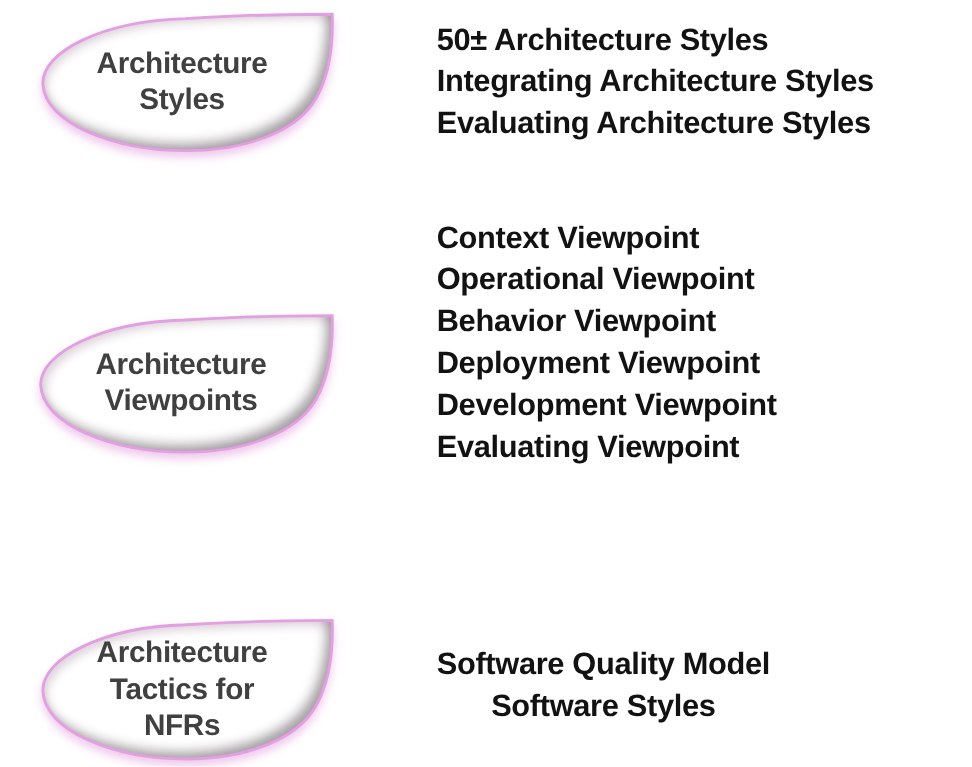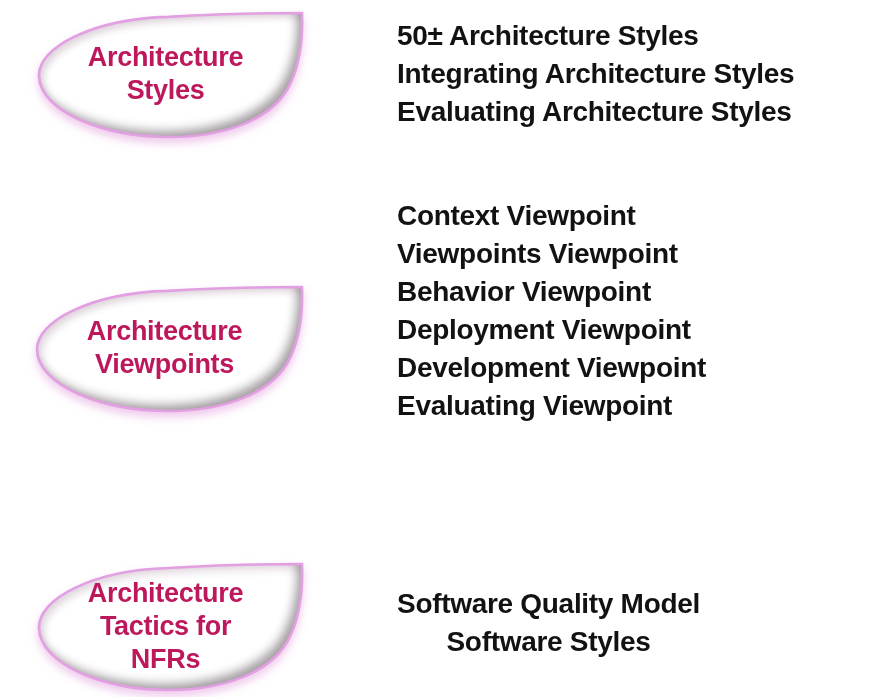--- a/index.html
+++ b/index.html
@@ -14,21 +14,21 @@
   .bubble{position:absolute;}
   .bubble svg.shape{
     position:absolute;left:0;top:0;width:100%;height:100%;
     overflow:visible;
     filter:drop-shadow(0px 5px 4px rgba(225,156,220,0.55));
   }
   .bubble-label{
     position:absolute;inset:0;
     display:flex;flex-direction:column;align-items:center;justify-content:center;
     font-weight:700;font-size:27px;line-height:33px;
-    color:#be185d;text-align:center;letter-spacing:-0.3px;
+    color:#404040;text-align:center;letter-spacing:-0.3px;
     padding-right:6px;
   }
   .bubble-label span{display:block;}
 
   
   .topic-list{
     position:absolute;
     font-weight:700;font-size:28px;line-height:38px;
     color:#121212;white-space:nowrap;letter-spacing:-0.3px;
   }
@@ -99,21 +99,21 @@
       <path d="M 140 7 C 186 4 234 3 274 3 C 275 31 272 58 259 81 C 241 112 194 129 141 129 C 74 129 11 103 10 67 C 9 38 64 9 140 7 Z" fill="none" stroke="#e29fe2" stroke-width="2.6"></path>
     </svg>
     <div class="bubble-label">
       <span>Architecture</span>
       <span>Viewpoints</span>
     </div>
   </div>
 
   <div class="topic-list" id="list-2">
     <div>Context Viewpoint</div>
-    <div>Viewpoints Viewpoint</div>
+    <div>Operational Viewpoint</div>
     <div>Behavior Viewpoint</div>
     <div>Deployment Viewpoint</div>
     <div>Development Viewpoint</div>
     <div>Evaluating Viewpoint</div>
   </div>
 
   <div class="bubble" id="bubble-3">
     <svg class="shape" viewBox="0 0 280 130" preserveAspectRatio="none">
       <path d="M 140 7 C 186 4 234 3 274 3 C 275 31 272 58 259 81 C 241 112 194 129 141 129 C 74 129 11 103 10 67 C 9 38 64 9 140 7 Z" fill="url(#bubbleFill)" filter="url(#bevel)"></path>
       <path d="M 140 7 C 186 4 234 3 274 3 C 275 31 272 58 259 81 C 241 112 194 129 141 129 C 74 129 11 103 10 67 C 9 38 64 9 140 7 Z" fill="none" stroke="#e29fe2" stroke-width="2.6"></path>

